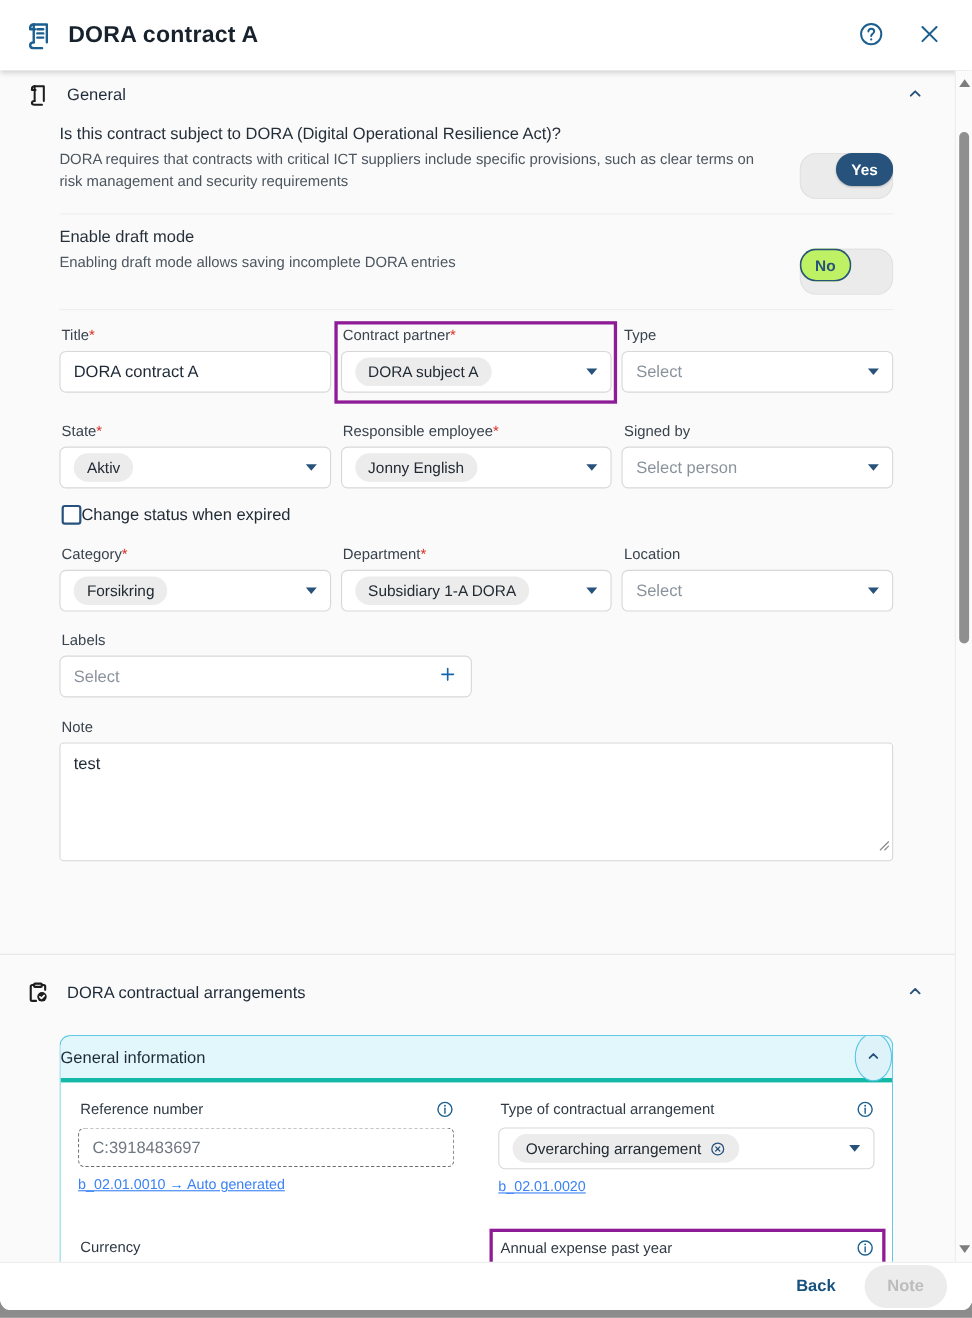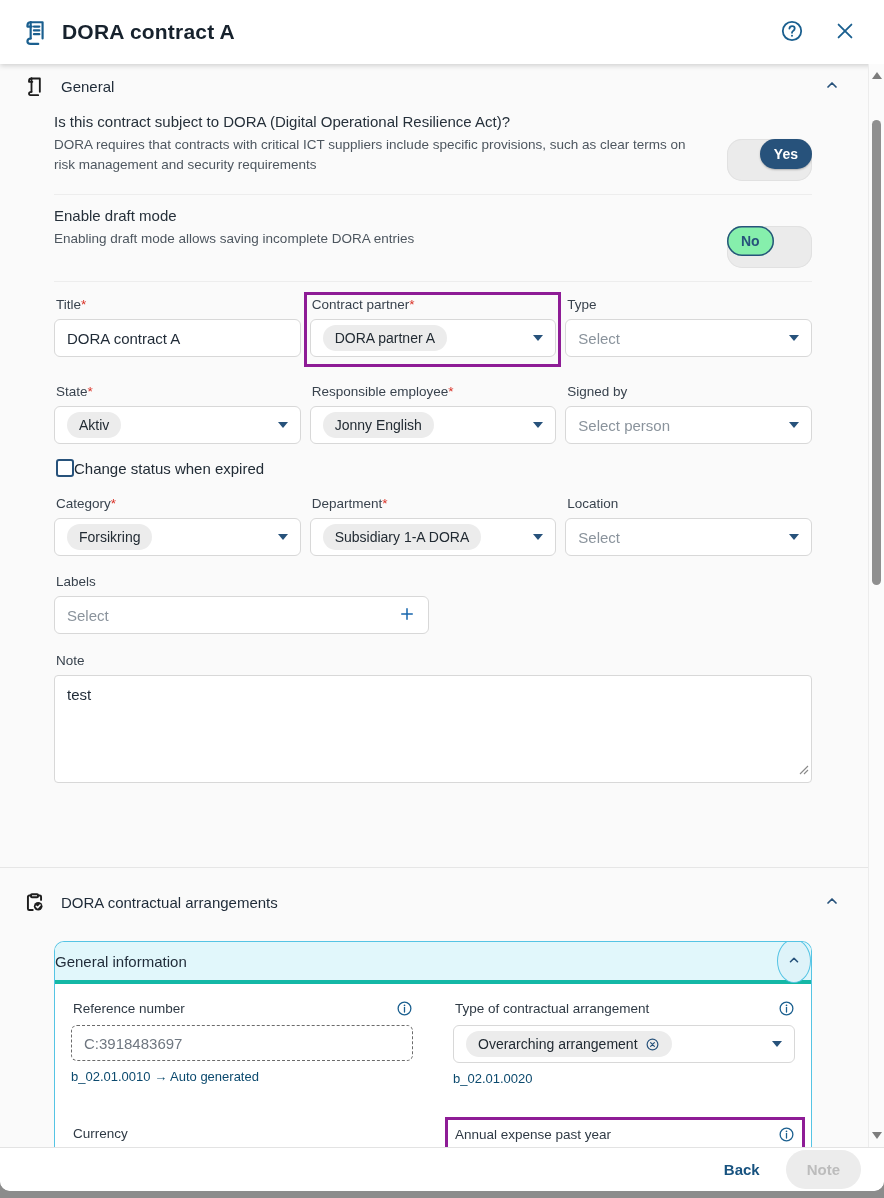--- a/index.html
+++ b/index.html
@@ -44,21 +44,21 @@
   .rows { padding:0 56px 0 54px; }
   .toggle-row { display:flex; align-items:flex-start; padding:10px 0 13px 0; border-bottom:1px solid #ededed; }
   .toggle-row .txt { max-width:655px; }
   .row-label { font-size:15px; color:#26303a; line-height:1.4; }
   .row-desc { font-size:13.5px; color:#4d565f; line-height:1.5; margin-top:3px; }
   .qa-clip { overflow:hidden; }
   .qa-clip .txt { margin-top:-7px; }
   .toggle { margin-left:auto; flex:none; width:85px; height:42px; border-radius:15px; background:#ebebeb; box-shadow:inset 0 0 0 1px #e1e1e1; position:relative; cursor:pointer; margin-top:21px; }
   .knob { position:absolute; top:0; height:30px; border-radius:15px; display:flex; align-items:center; justify-content:center; font-size:14px; font-weight:bold; padding:0 14px; }
   .knob.yes { right:0; background:#27527b; color:#fff; box-shadow:0 1px 2px rgba(0,0,0,.25); }
-  .knob.no  { left:0;  background:#86efac; color:#27527b; box-shadow:inset 0 0 0 1.5px #27527b; }
+  .knob.no  { left:0;  background:#bef264; color:#27527b; box-shadow:inset 0 0 0 1.5px #27527b; }
   
   .grid3 { display:grid; grid-template-columns:1fr 1fr 1fr; column-gap:9px; margin-top:24px; }
   .grid3.first { margin-top:15px; }
   .fcell { position:relative; }
   .flabel { display:block; font-size:13.5px; color:#39434e; margin:0 0 7px 2px; }
   .req { color:#d93025; }
   .control { height:38px; background:#fff; border:1px solid #d8d8d8; border-radius:6px; display:flex; align-items:center; padding:0 12px; font-size:15px; color:#1f2a36; cursor:pointer; }
   input.control { width:100%; cursor:text; }
   .placeholder { color:#8a939c; }
   .chip { background:#ececec; border-radius:14px; padding:5px 12px; font-size:14px; color:#222b33; display:flex; align-items:center; gap:7px; white-space:nowrap; }
@@ -77,21 +77,21 @@
   .panel { margin:17px 56px 0 54px; width:758px; height:273px; background:#fff; border:1px solid #55c4e4; border-bottom:none; border-radius:10px 10px 0 0; overflow:hidden; }
   .panel-head { height:42px; background:#e1f7fb; border-bottom:4px solid #14b8a6; display:flex; align-items:center; padding:0 0; }
   .panel-title { font-size:15px; color:#1f2b38; }
   .panel-chev { margin-left:auto; width:34px; height:44px; border-radius:50%; border:1px solid #55c4e4; background:#def3f9; display:flex; align-items:center; justify-content:center; color:#27527b; cursor:pointer; }
   .panel-body { padding:16px 16px 0 16px; display:grid; grid-template-columns:1fr 1fr; column-gap:13px; row-gap:20px;gap:40px; }
   .pfield { position:relative; }
   .plabel-row { display:flex; align-items:center; margin:0 0 8px 2px; }
   .plabel { font-size:13.5px; color:#2f3a45; }
   .info-ic { margin-left:auto; color:#1a5f8f; display:flex; cursor:pointer; }
   .dashed { height:36px; border:1px dashed #6b6b6b; border-radius:6px; display:flex; align-items:center; padding:0 12px; font-size:15px; color:#6f7780; background:transparent; width:100%; }
-  .helper { margin-top:8px; font-size:13px; color:#0c4a6e; }
+  .helper { margin-top:8px; font-size:13px; color:#3b82f6;text-decoration:underline; }
   .rm-ic { color:#27527b; display:flex; cursor:pointer; }
   .hl-expense { top:-9px; left:-8px; right:-10px; bottom:-9px; }
   
   .dlg-footer { height:44px; flex:none; background:#fff; border-top:1px solid #e3e3e3; display:flex; align-items:center; justify-content:flex-end; gap:26px; padding:0 23px; border-radius:0 0 10px 10px; position:relative; z-index:20; }
   .back-btn { background:none; border:none; font-family:"Liberation Sans", sans-serif; font-size:15px; font-weight:bold; color:#17527f; cursor:pointer; }
   .save-btn { background:#ececec; border:none; font-family:"Liberation Sans", sans-serif; font-size:15px; font-weight:bold; color:#bcbcbc; border-radius:20px; padding:11px 21px; cursor:default; }
 </style>
 </head>
 <body>
 
@@ -174,21 +174,21 @@
 
         <div class="grid3 first">
           <div class="fcell">
             <label class="flabel"><span>Title</span><span class="req">*</span></label>
             <input class="control" value="DORA contract A" style="">
           </div>
           <div class="fcell">
             <div class="hl-box hl-partner"></div>
             <label class="flabel"><span>Contract partner</span><span class="req">*</span></label>
             <div class="control">
-              <span class="chip">DORA partner A</span>
+              <span class="chip">DORA subject A</span>
               <span class="caret"></span>
             </div>
           </div>
           <div class="fcell">
             <label class="flabel">Type</label>
             <div class="control">
               <span class="placeholder">Select</span>
               <span class="caret"></span>
             </div>
           </div>

